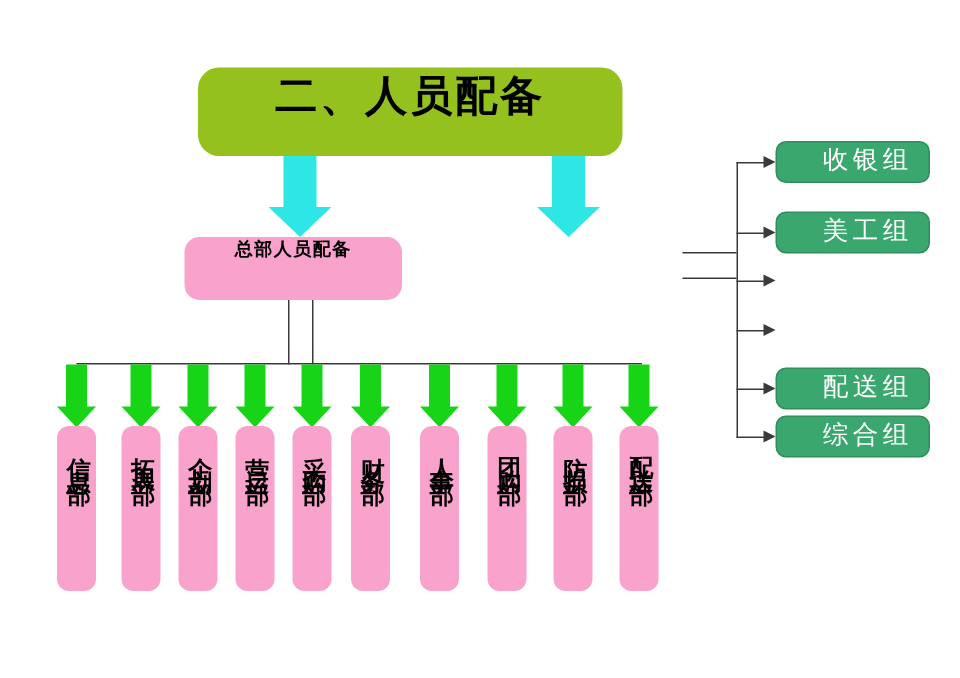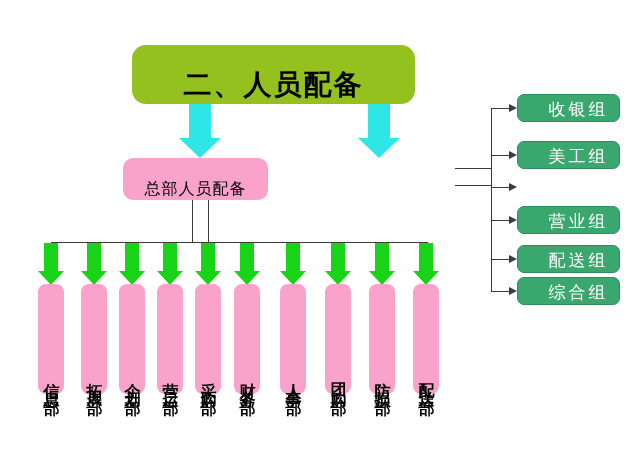--- a/index.html
+++ b/index.html
@@ -1,26 +1,26 @@
 <!DOCTYPE html>
 <html style="--title_bg: #95C11F; --box_pink: #F9A2CB; --arrow_cyan: #2EE6E6; --arrow_green: #17D417; --group_bg: #3AA76F; --group_border: #2E8E5C; --group_text: #FFFFFF; --line: #3A3A3A; --text: #000000;"><head>
 <meta charset="utf-8">
 <style>
   html,body{margin:0;padding:0;background:#fff;}
   #canvas{
     position:relative;width:640px;height:452px;background:#ffffff;
     font-family:"Liberation Serif","DejaVu Serif",serif;overflow:hidden;
   }
-  .box{position:absolute;display:flex;align-items:flex-end;justify-content:center;box-sizing:border-box;}
+  .box{position:absolute;display:flex;align-items:flex-start;justify-content:center;box-sizing:border-box;}
   
   .title-box{left:132px;top:45px;width:283px;height:59px;background:var(--title_bg);border-radius:14px;}
   .title-box span{font-size:28px;font-weight:700;color:var(--text);letter-spacing:2px;}
   
   .l2-box{background:var(--box_pink);border-radius:10px;height:42px;top:158px;}
-  .l2-box span{font-size:16px;font-weight:400;color:var(--text);letter-spacing:1px;}
+  .l2-box span{font-size:12px;font-weight:700;color:var(--text);letter-spacing:1px;}
   #hq-box{left:123px;width:145px;}
   #branch-box{left:317px;width:138px;}
   
   .arrow-cyan{position:absolute;top:104px;width:42px;height:54px;}
   .arrow-cyan .shaft{position:absolute;left:10px;top:0;width:22px;height:35px;background:var(--arrow_cyan);}
   .arrow-cyan .head{position:absolute;left:0;top:34px;width:0;height:0;
     border-left:21px solid transparent;border-right:21px solid transparent;border-top:20px solid var(--arrow_cyan);}
   
   .arrow-green{position:absolute;top:243px;width:26px;height:42px;}
   .arrow-green .shaft{position:absolute;left:6px;top:0;width:14px;height:29px;background:var(--arrow_green);}
@@ -155,23 +155,20 @@
   <div class="rhead" style="left:509px;top:255px"></div>
   <div class="hline" style="left:491px;top:291px;width:19px"></div>
   <div class="rhead" style="left:509px;top:287px"></div>
 
   <div class="box group-box" style="top:94px">
       <span>收银组</span>
     </div>
   <div class="box group-box" style="top:141px">
       <span>美工组</span>
     </div>
-  <div class="box group-box" style="top:206px">
-      <span>营业组</span>
-    </div>
   <div class="box group-box" style="top:245px">
       <span>配送组</span>
     </div>
   <div class="box group-box" style="top:277px">
       <span>综合组</span>
     </div>
 
 </div>
 
 </body></html>

